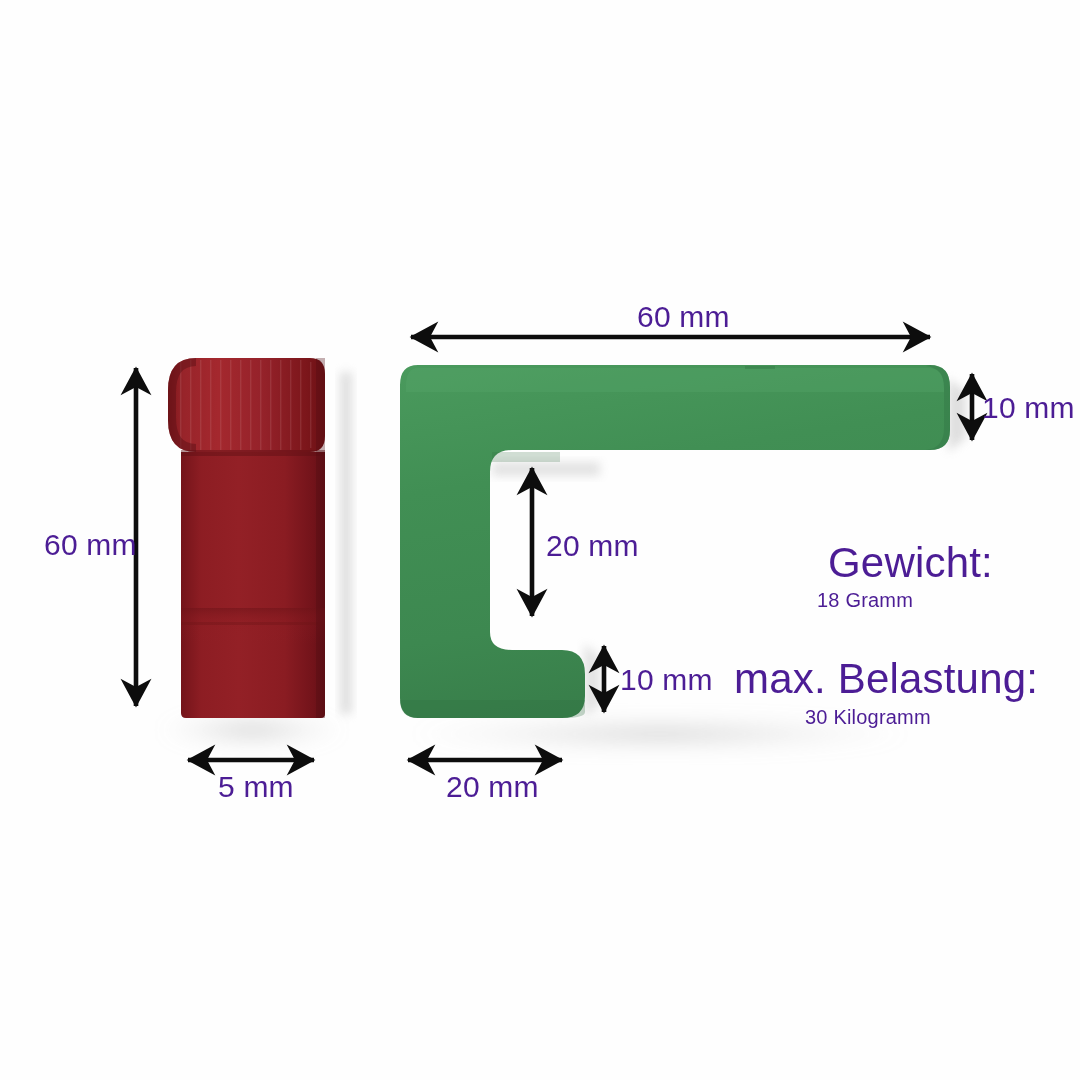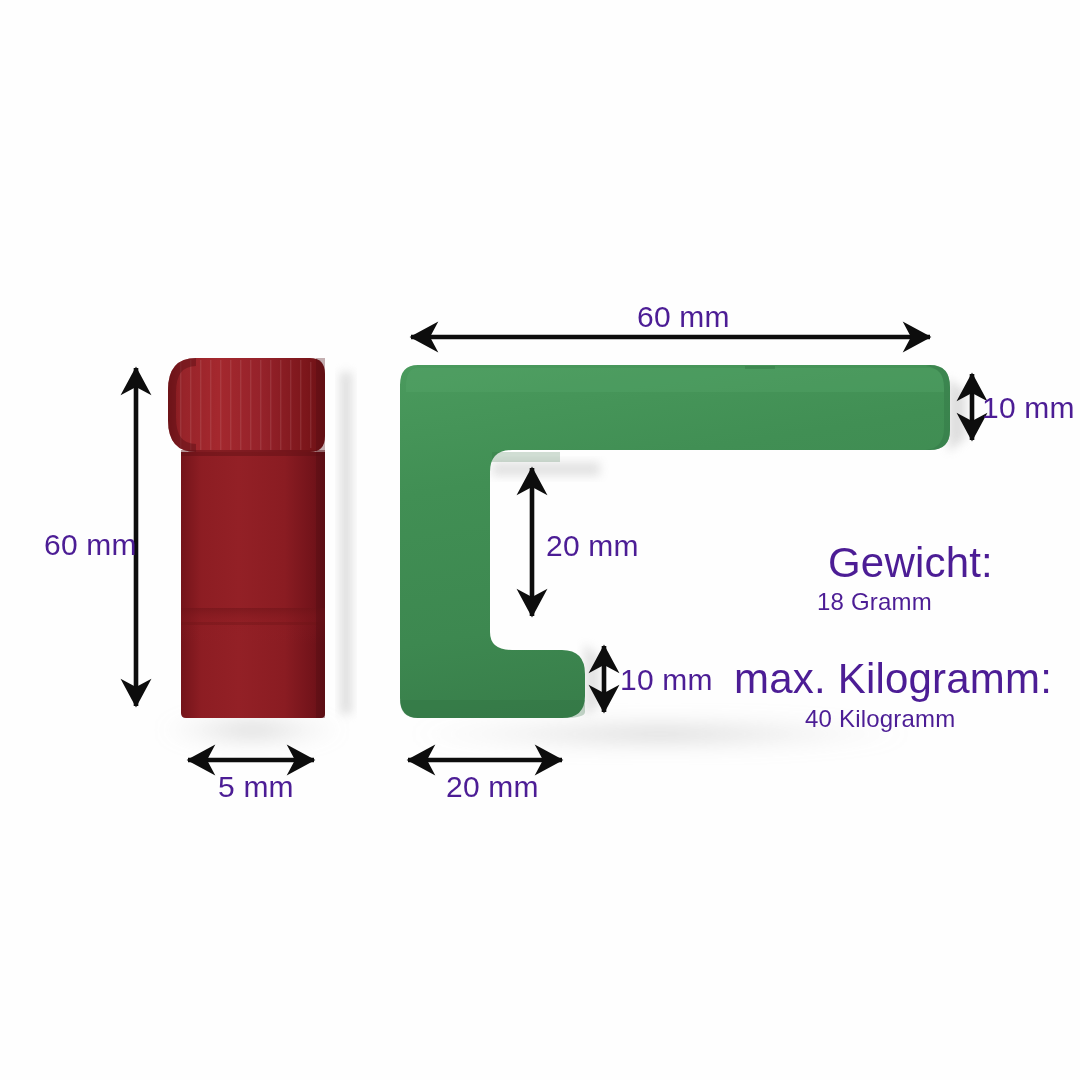--- a/index.html
+++ b/index.html
@@ -31,21 +31,21 @@
   }
   .dim-label {
     font-size: 30px;
     letter-spacing: 0.2px;
   }
   .spec-head {
     font-size: 42px;
     letter-spacing: 0.2px;
   }
   .spec-sub {
-    font-size: 24px;
+    font-size: 20px;
     letter-spacing: 0.2px;
   }
 </style>
 </head>
 <body>
 
 <div id="stage">
 
   <svg id="artboard" viewBox="0 0 1080 1080" xmlns="http://www.w3.org/2000/svg">
     <defs>
@@ -209,17 +209,17 @@
   <div class="label dim-label" style="left:546px; top:531px;">20 mm</div>
 
   <div class="label dim-label" style="left:620px; top:665px;">10 mm</div>
 
   <div class="label dim-label" style="left:446px; top:772px;">20 mm</div>
 
   <div>
     <div class="label spec-head" style="left:783px; top:542px;margin-left:45px;">Gewicht:</div>
     <div class="label spec-sub" style="left:817px; top:590px;">18 Gramm</div>
 
-    <div class="label spec-head" style="left:734px; top:658px;">max. Kilogramm:</div>
-    <div class="label spec-sub" style="left:805px; top:707px;">40 Kilogramm</div>
+    <div class="label spec-head" style="left:734px; top:658px;">max. Belastung:</div>
+    <div class="label spec-sub" style="left:805px; top:707px;">30 Kilogramm</div>
   </div>
 
 </div>
 
 </body></html>

